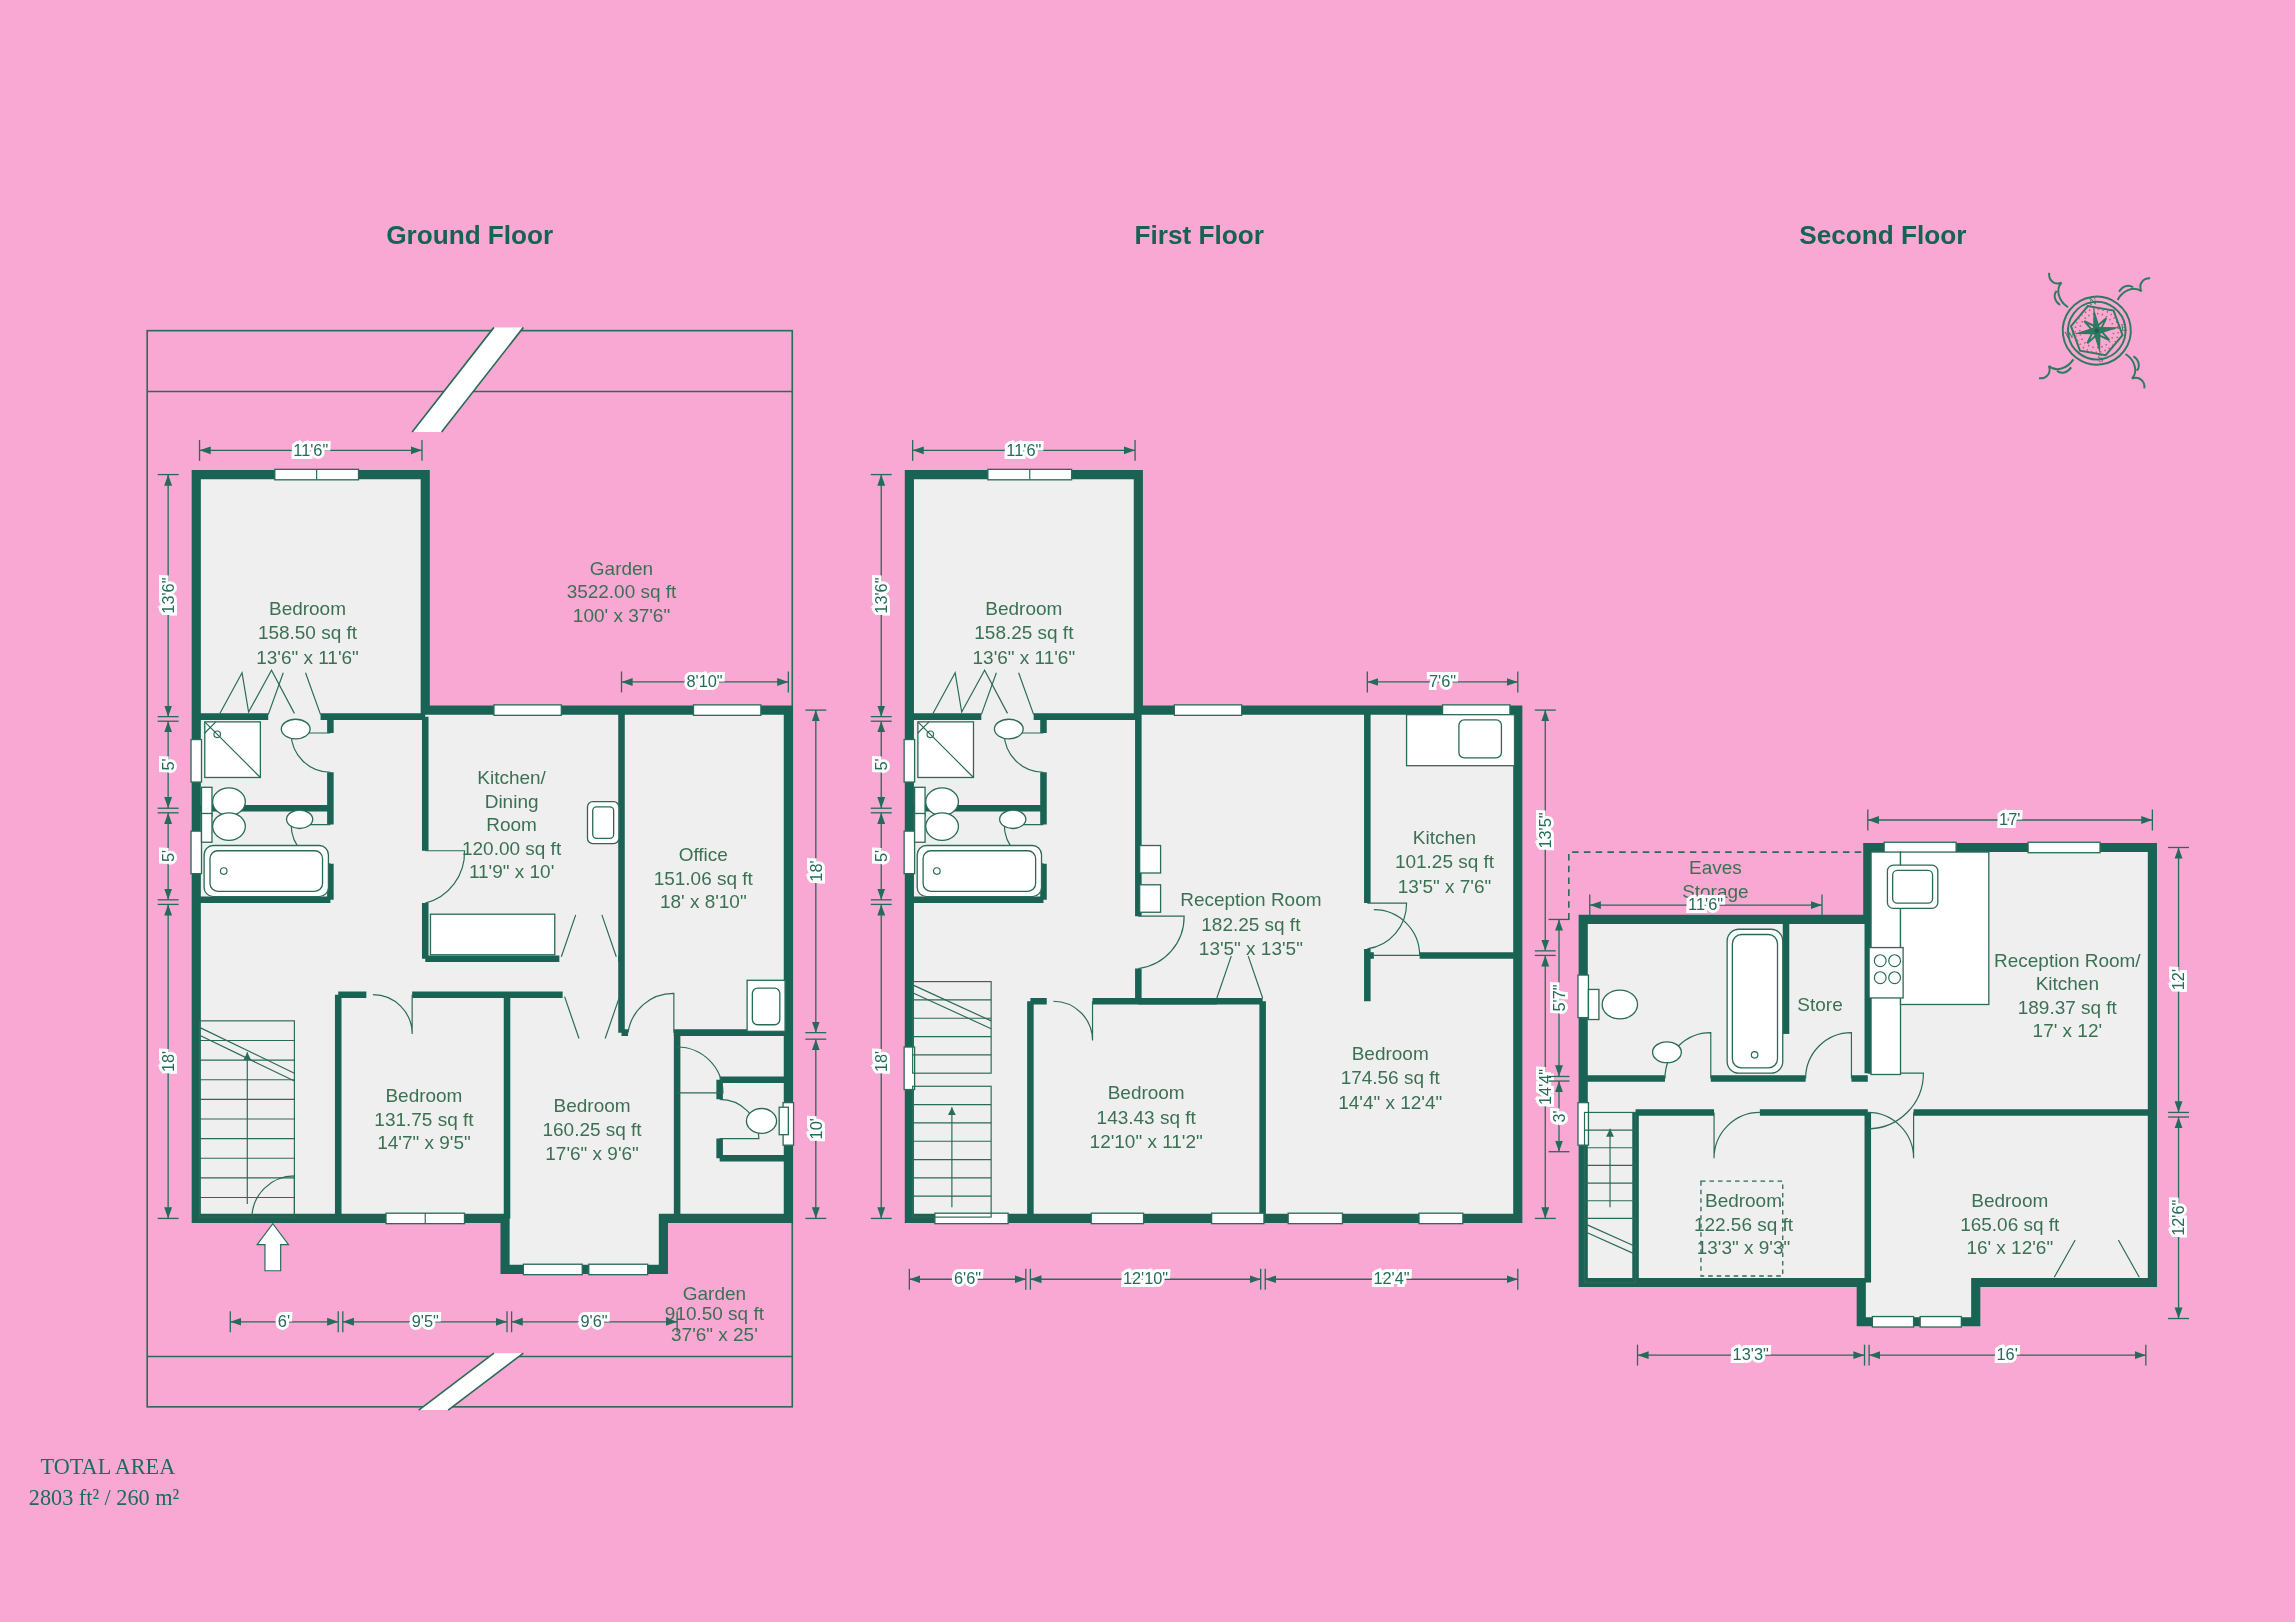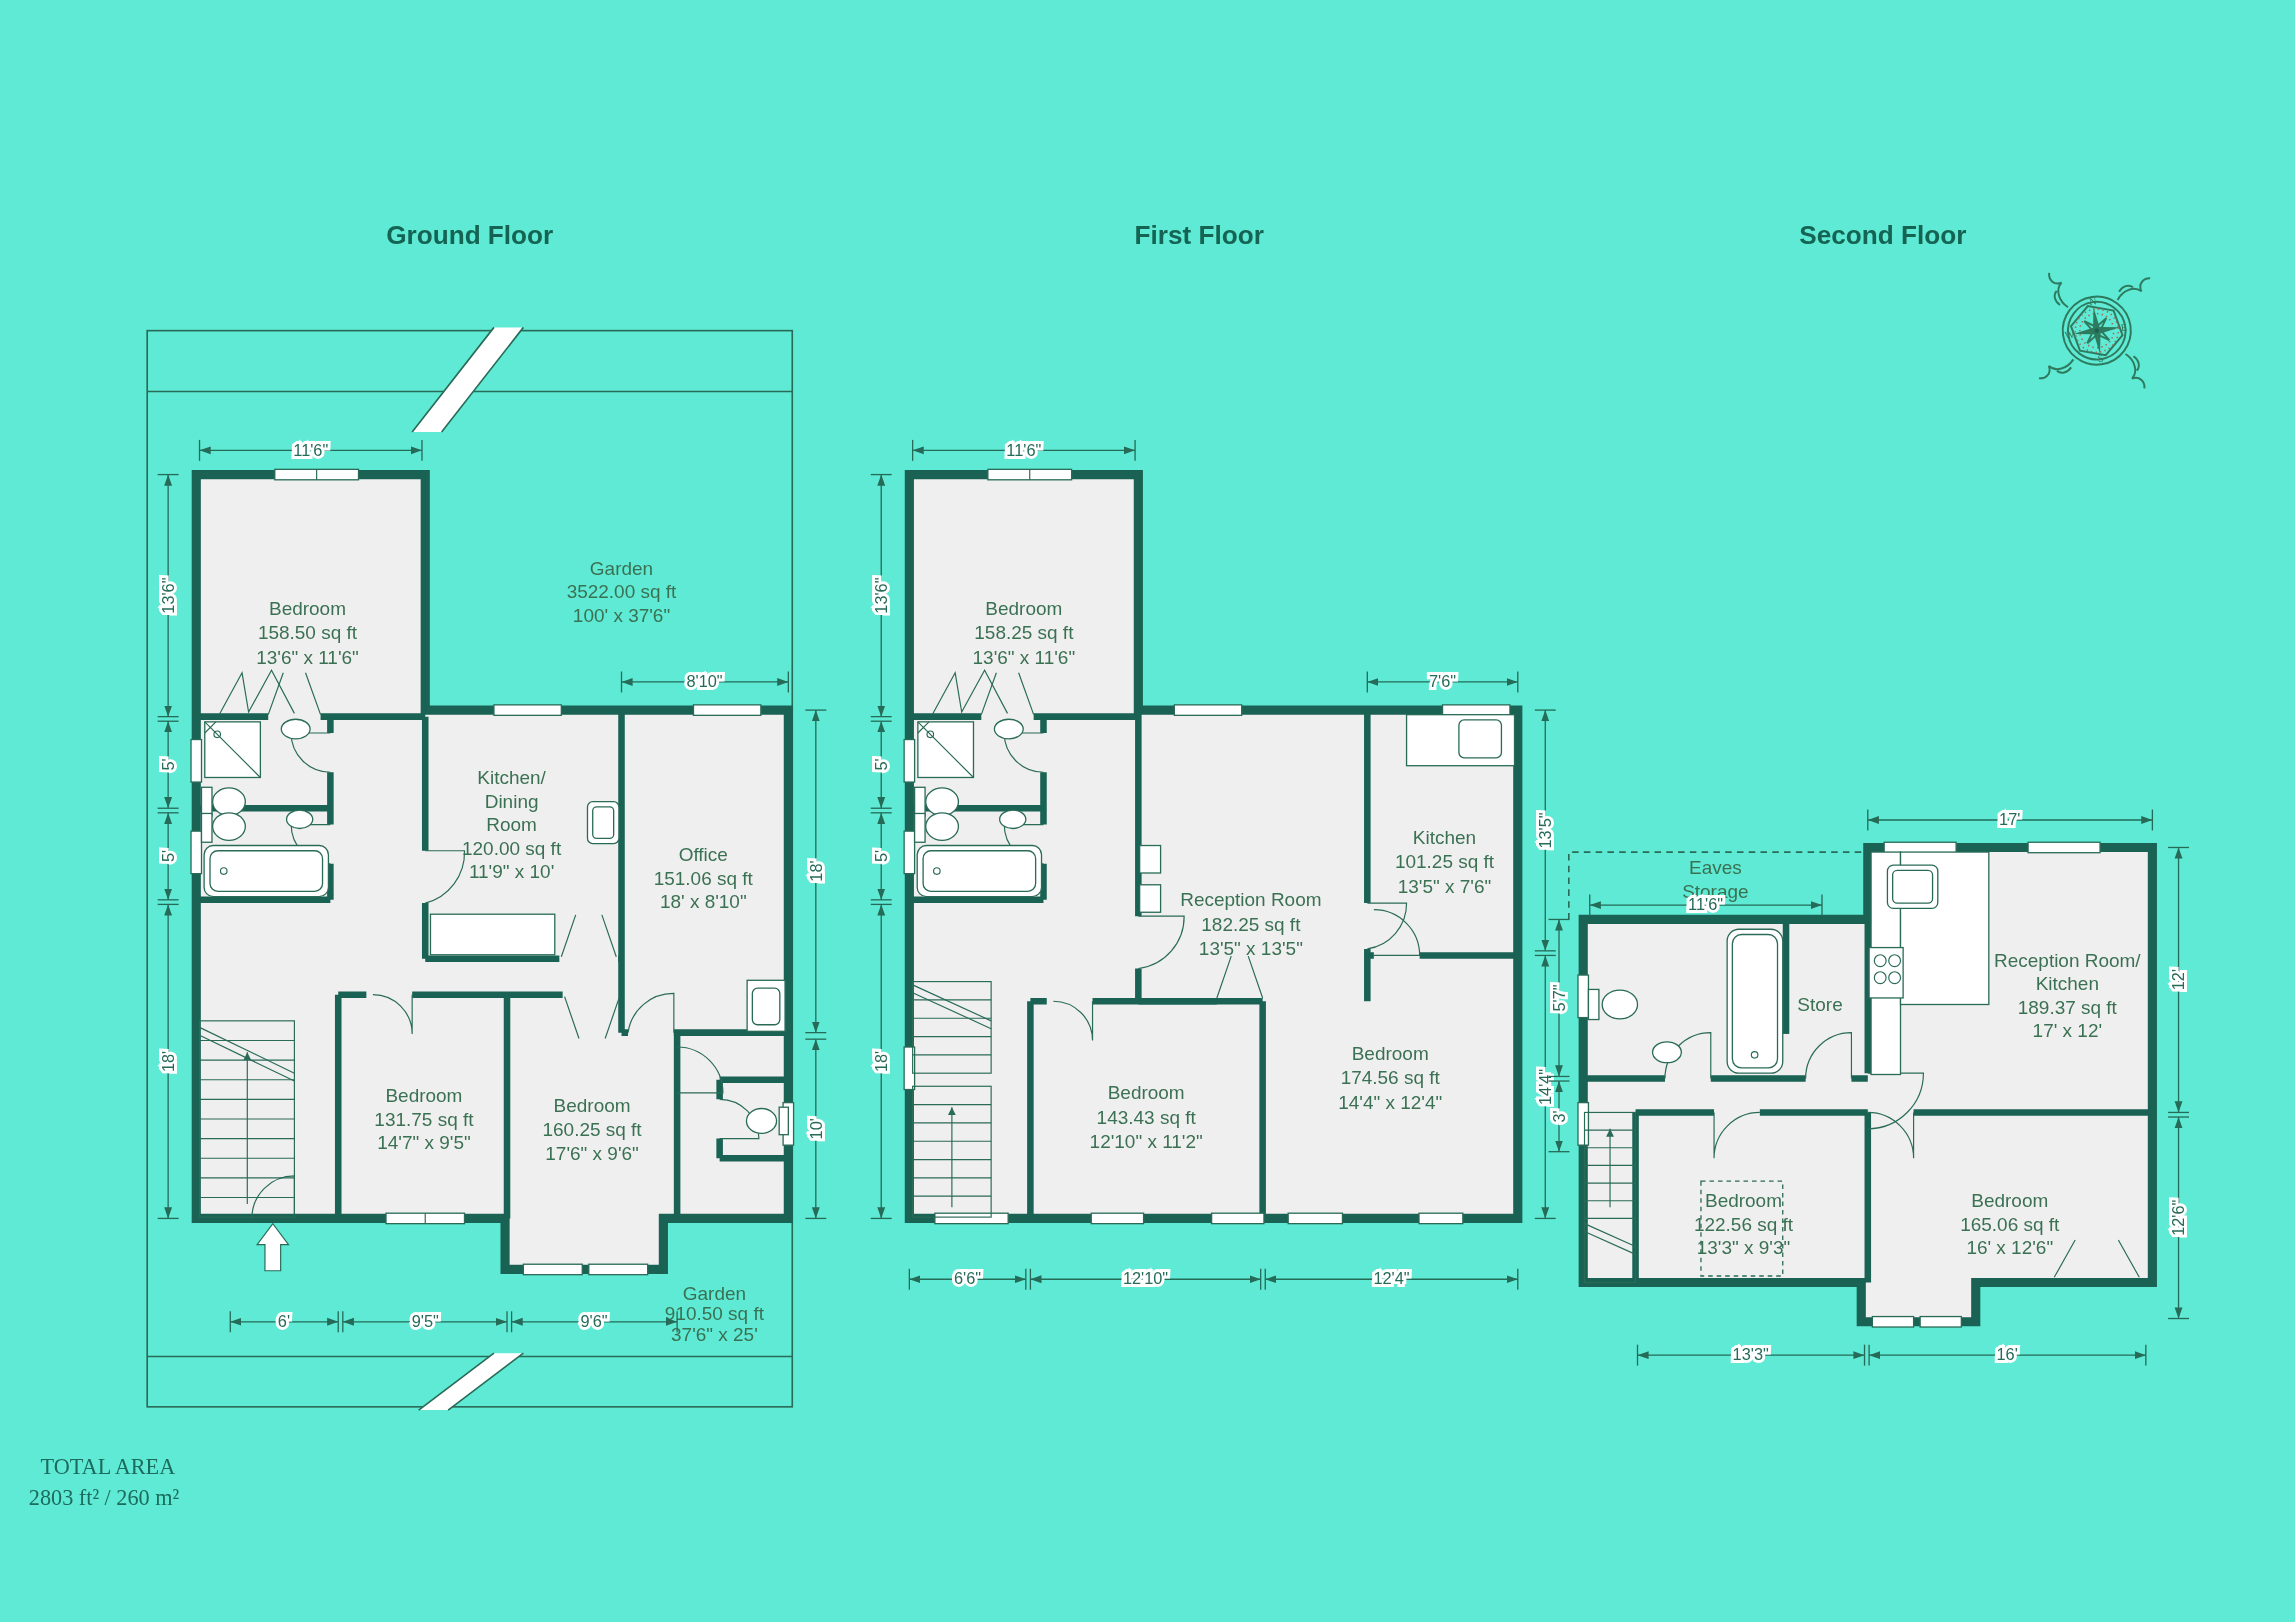--- a/index.html
+++ b/index.html
@@ -1,16 +1,16 @@
 <!DOCTYPE html>
 <html style="font-size:10.5px"><head>
 <meta charset="utf-8">
 <style>
   html,body{margin:0;padding:0;background:#ffffff;}
-  #canvas-wrap{position:relative;width:2295px;height:1623px;background:#5eead4;overflow:hidden;}
+  #canvas-wrap{position:relative;width:2295px;height:1623px;background:#f9a8d4;overflow:hidden;}
   svg{position:absolute;left:0;top:0;font-family:"Liberation Sans",sans-serif;}
   .house{fill:#EFEFEF;stroke:#1A6354;stroke-width:14;}
   .iwall{stroke:#1A6354;stroke-width:10;fill:none;}
   .thin{stroke:#2A6B58;stroke-width:2.5;fill:none;}
   .thin1{stroke:#2A6B58;stroke-width:1.8;fill:none;}
   .fixw{stroke:#2A6B58;stroke-width:2;fill:#ffffff;}
   .win{fill:#ffffff;stroke:#2A6B58;stroke-width:2;}
   .dimline{stroke:#256B58;stroke-width:2;fill:none;}
   .dim-text{fill:#256B58;font-size:25px;text-anchor:middle;paint-order:stroke;stroke:#ffffff;stroke-width:9;}
   .room-label{fill:#3B7153;font-size:29px;text-anchor:middle;}

